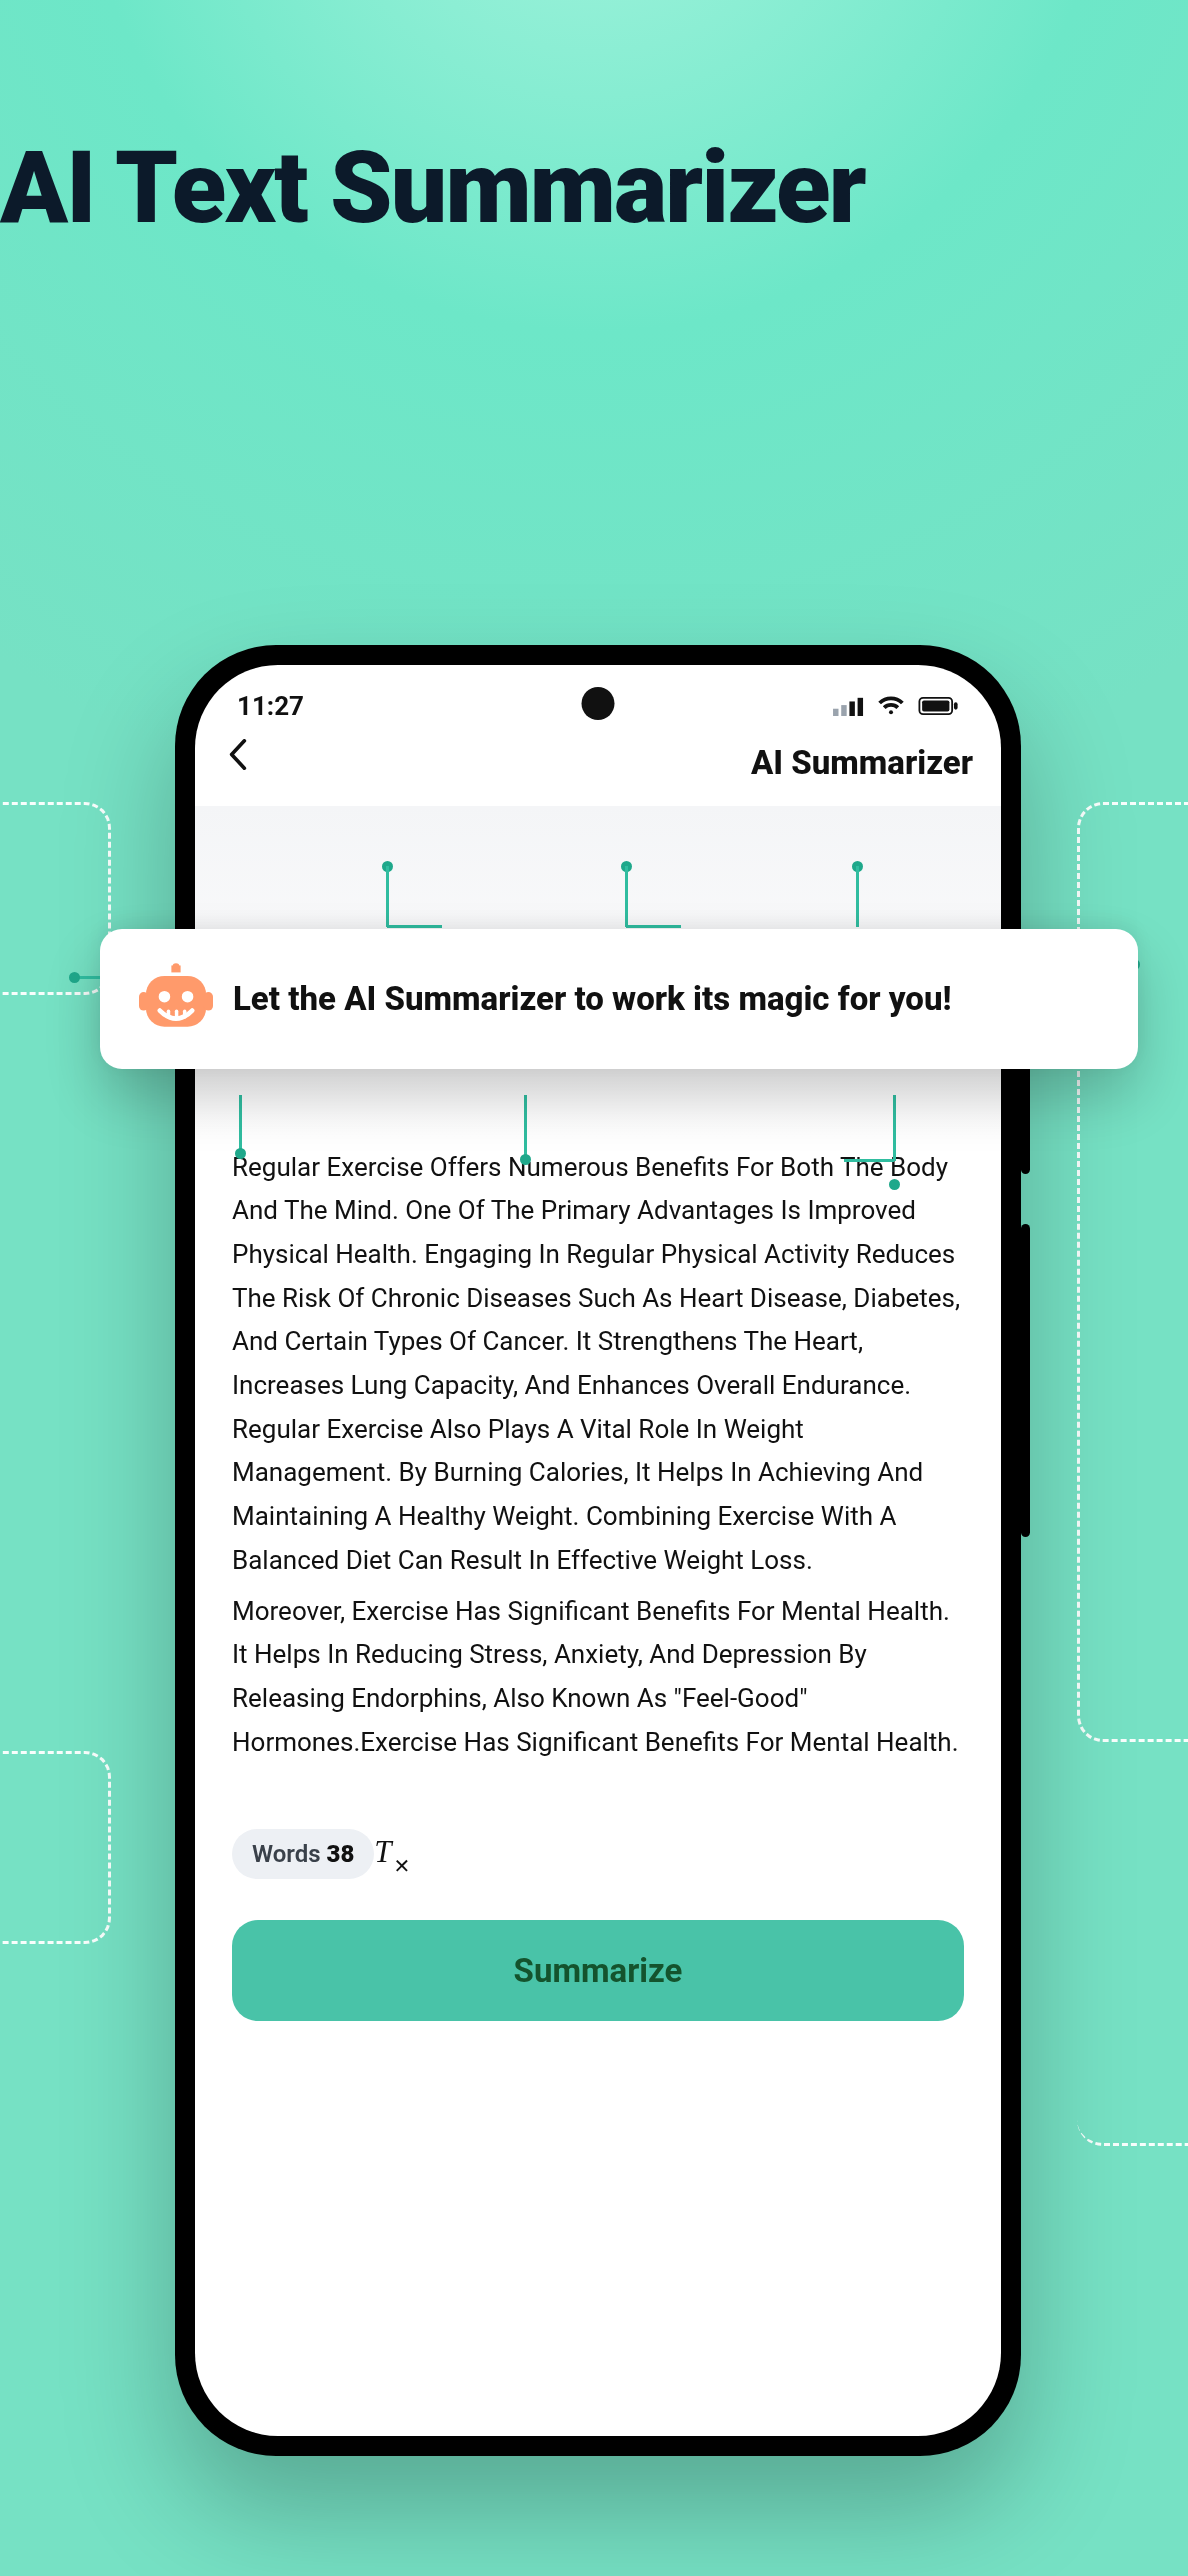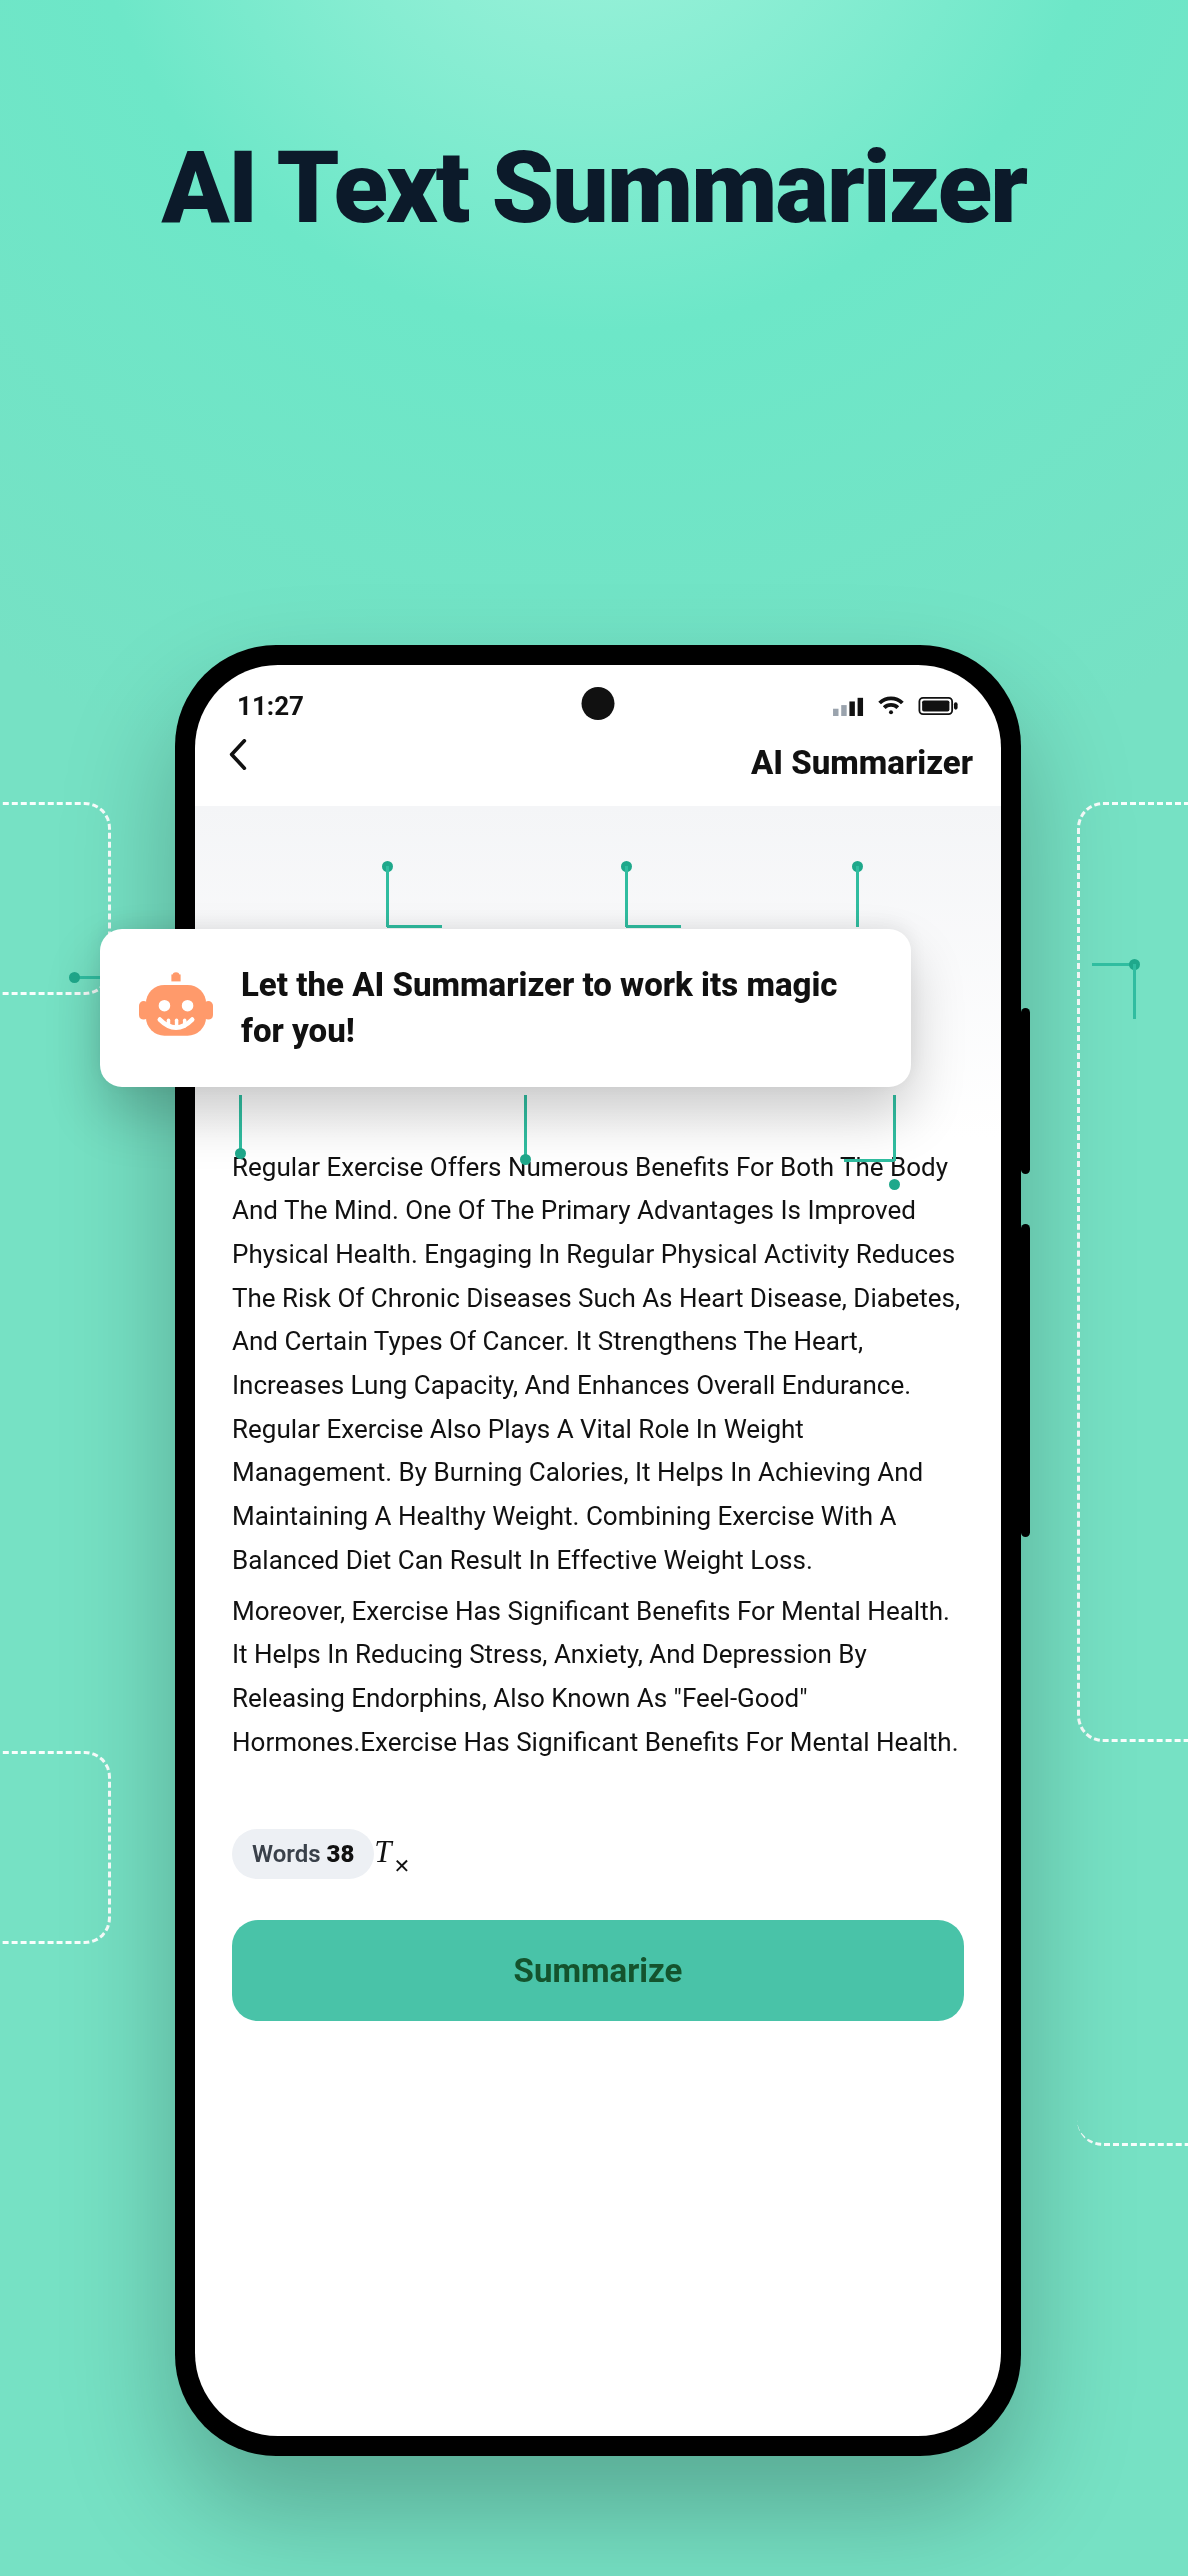--- a/index.html
+++ b/index.html
@@ -28,21 +28,21 @@
       overflow:hidden;
     }
     .dashed-deco{
       position:absolute;
       border:3.7px dashed rgba(255,255,255,.95);
       border-radius:26px;
       pointer-events:none;
     }
     .page-heading{
       position:absolute; left:0; right:0; top:129px;
-      text-align:center;
+      text-align:left;
     }
     .page-heading h1{
       margin:0;
       font-weight:900;
       font-size:100px;
       letter-spacing:-1.8px;
       color:var(--ink);
     }
     .page-heading p{
       margin:33px auto 0;
@@ -131,25 +131,25 @@
       background:var(--btn);
       color:#14532d; text-align:center;
       padding:31px 0; border-radius:26px;
       font-size:33px; font-weight:700;
       cursor:pointer;
     }
 
     .hint{
       position:absolute;
       left:100px; top:929px;
-      width:811px;
+      width:1038px;
       background:#fff;
       border-radius:22px;
       box-shadow:0 28px 55px var(--hint-shadow), 0 -5.5px 18.4px rgba(0,0,0,.06);
-      display:flex; align-items:center; gap:28px;
+      display:flex; align-items:center; gap:20px;
       padding:33px 39px;
       z-index:5;
     }
     .hint-text{
       font-size:33px; font-weight:800; color:#111; line-height:1.4;
     }
     .robot{
       width:74px; height:74px; flex:0 0 auto;
     }
 

